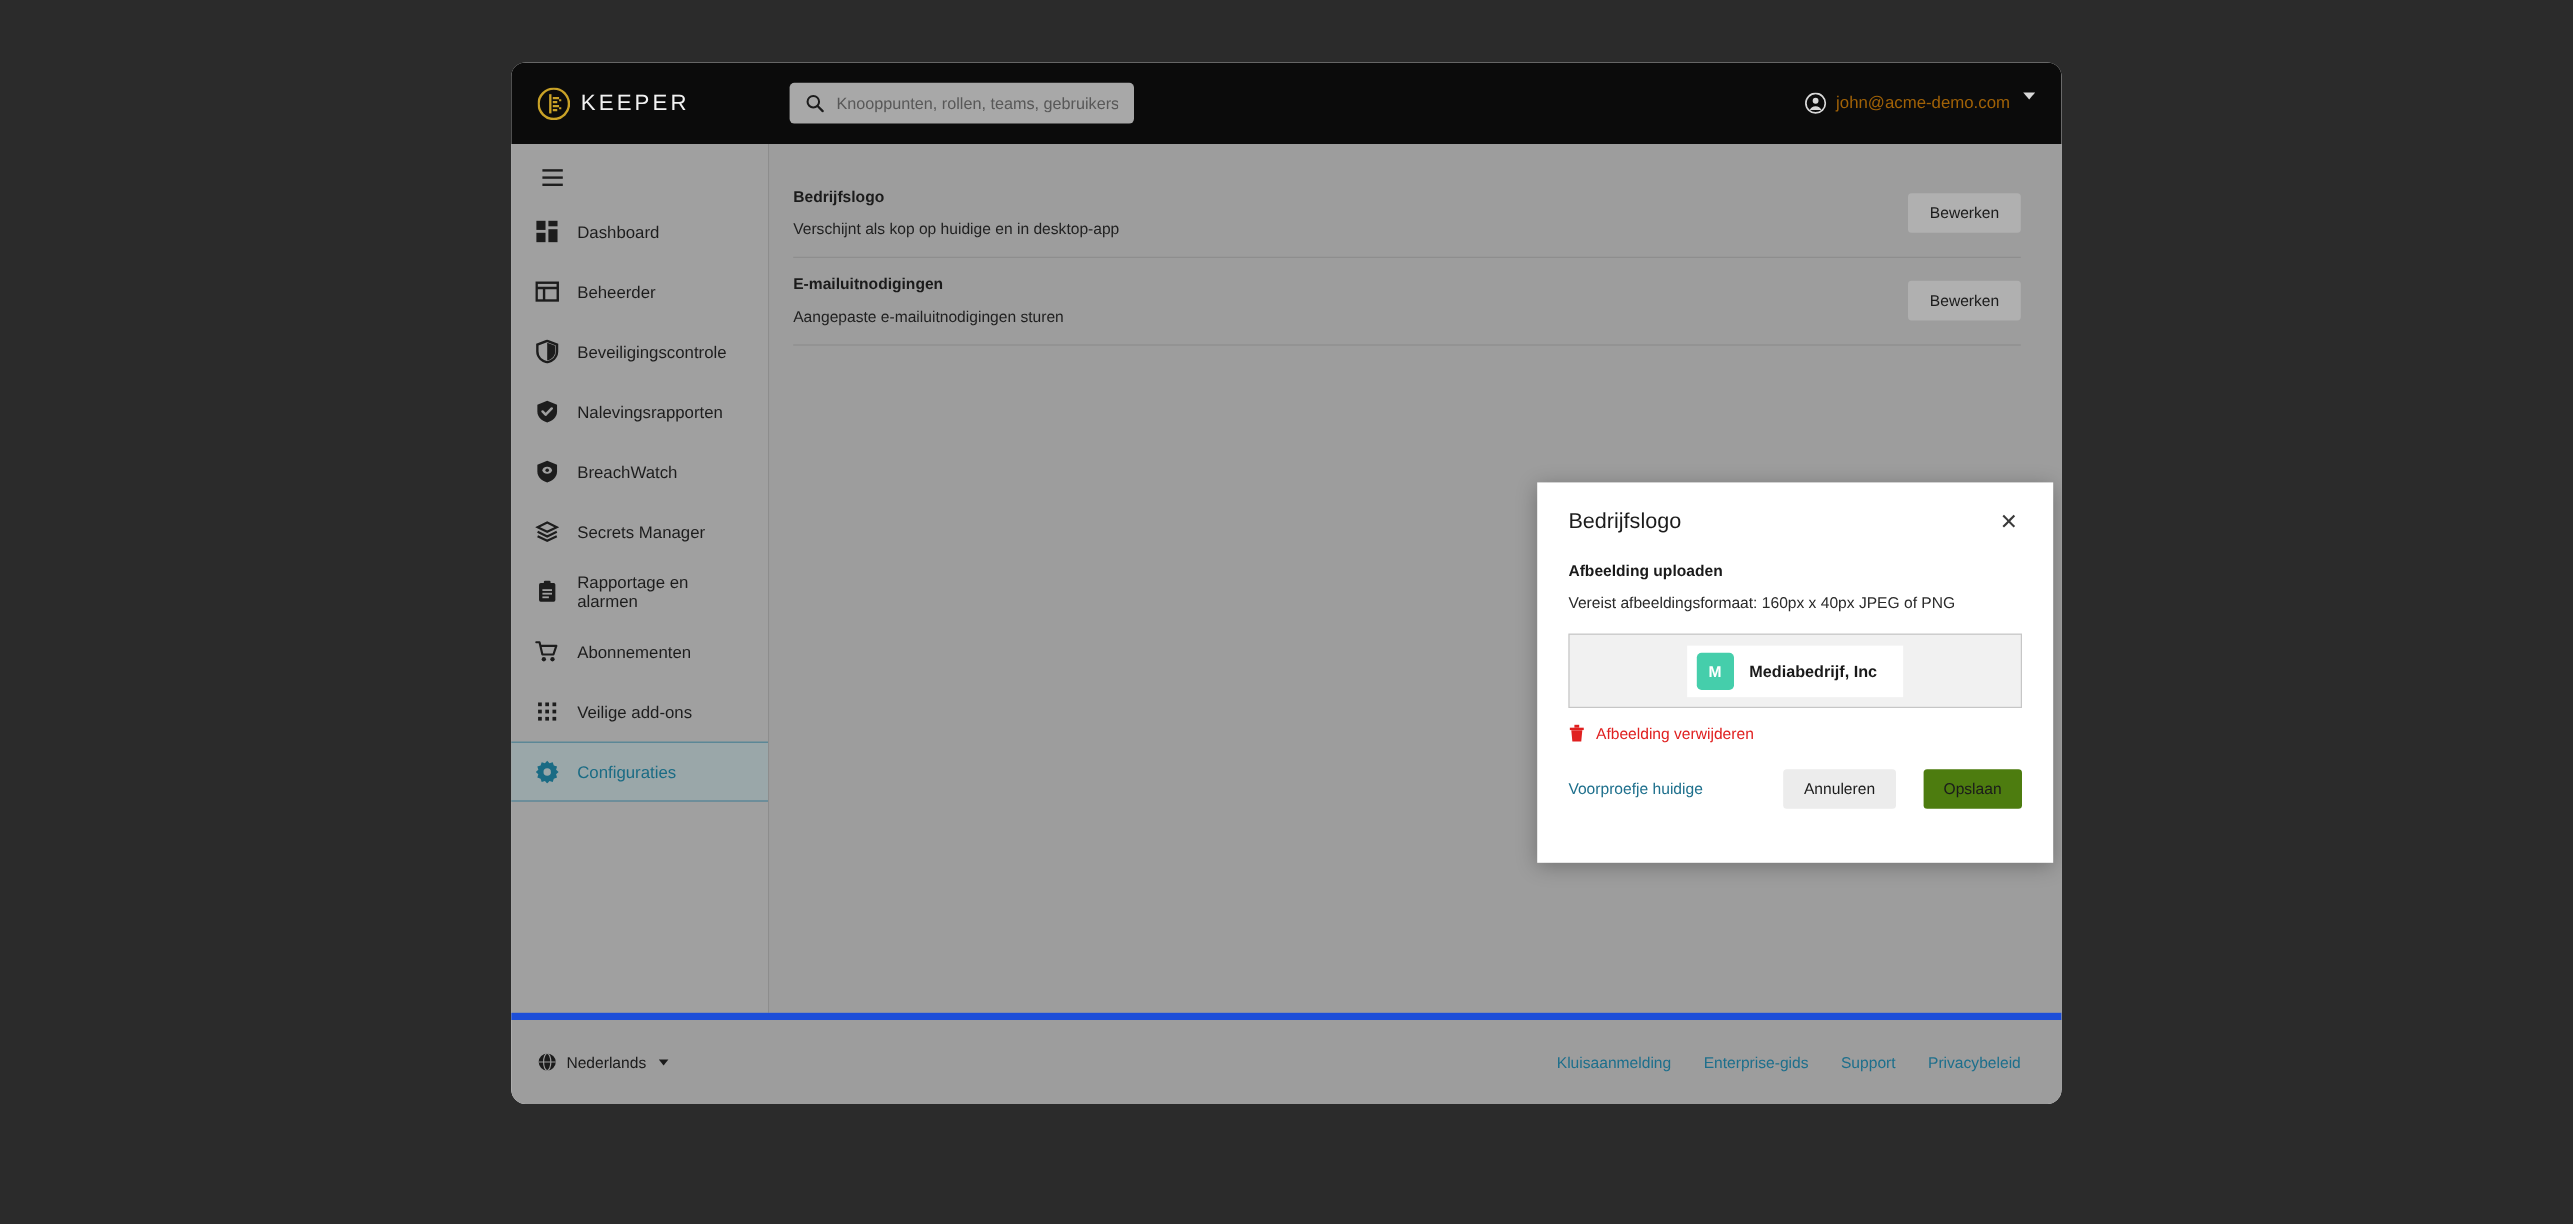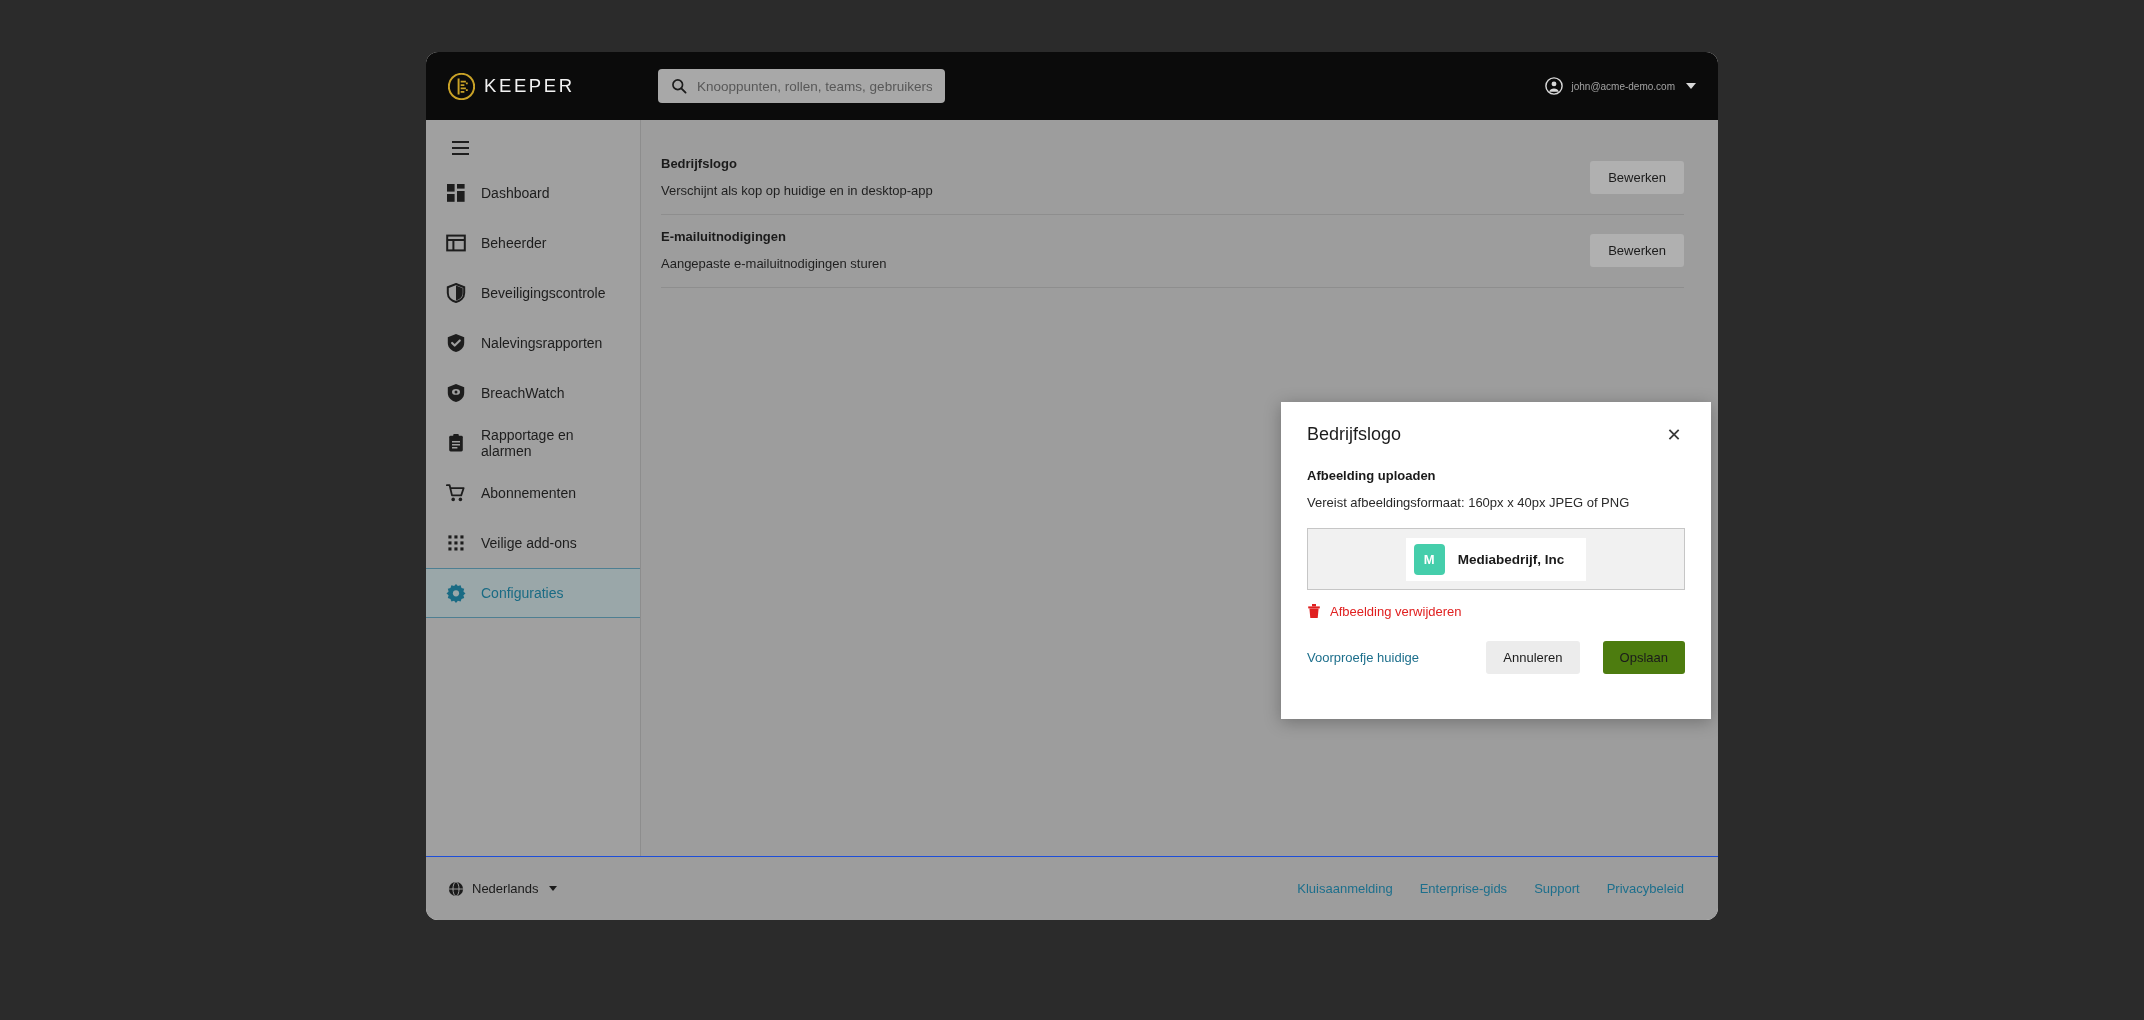--- a/index.html
+++ b/index.html
@@ -49,22 +49,22 @@
   #search-box .sicon { flex: none; display: block; }
   #search-box input {
     border: none; background: transparent; outline: none;
     font-family: "Liberation Sans", sans-serif;
     font-size: 13.5px; color: #2b2b2b; width: 100%;
   }
   #search-box input::placeholder { color: #4a4a4a; opacity: .85; }
   #user-menu {
     position: absolute; right: 22px; top: 50%;
     transform: translateY(-50%);
-    display: flex; align-items: center; gap: 8px;
-    color: #a3a3a3; font-size: 10px;
+    display: flex; gap: 8px;
+    color: #a16207; font-size: 14px;
     cursor: pointer;
   }
   #user-menu .caret {
     width: 0; height: 0;
     border-left: 5px solid transparent;
     border-right: 5px solid transparent;
     border-top: 6px solid #d8d8d8;
     margin-left: 3px;
   }
 
@@ -121,23 +121,23 @@
     background: #b0b0b0;
     border: none; outline: none;
     color: #1b1b1b; font-size: 13px;
     font-family: "Liberation Sans", sans-serif;
     padding: 9px 18px; border-radius: 3px;
     cursor: pointer;
   }
 
   
   #footer {
-    height: 64px; flex: none;
+    height: 76px; flex: none;
     background: #9d9d9d;
-    border-top: 1px solid #1d4ed8;
+    border-top: 6px solid #1d4ed8;
     display: flex; align-items: center;
     justify-content: space-between;
     padding: 0 34px 0 22px;
   }
   #lang-picker {
     display: flex; align-items: center; gap: 8px;
     font-size: 13px; color: #1b1b1b; cursor: pointer;
   }
   #lang-picker .caret {
     width: 0; height: 0;
@@ -317,20 +317,28 @@
 
       <div class="nav-item">
         <svg class="nic" viewBox="0 0 20 20">
           <path d="M10 1 L18.2 4.2 V10 c0 5-4.2 8-8.2 9 -4-1-8.2-4-8.2-9 V4.2 Z" fill="#1d1d1d"></path>
           <ellipse cx="10" cy="8.9" rx="4" ry="2.9" fill="#a0a0a0"></ellipse>
           <circle cx="10" cy="8.9" r="1.5" fill="#1d1d1d"></circle>
         </svg>
         <span>BreachWatch</span>
       </div>
 
+      <div class="nav-item">
+        <svg class="nic" viewBox="0 0 20 20">
+          <path d="M2 6.3 L10 2.4 L18 6.3 L10 10.2 Z" fill="none" stroke="#1d1d1d" stroke-width="1.8"></path>
+          <path d="M2 10.2 L10 14.1 L18 10.2" fill="none" stroke="#1d1d1d" stroke-width="1.8"></path>
+          <path d="M2 13.8 L10 17.7 L18 13.8" fill="none" stroke="#1d1d1d" stroke-width="1.8"></path>
+        </svg>
+        <span>Secrets Manager</span>
+      </div>
 
 
       <div class="nav-item">
         <svg class="nic" viewBox="0 0 20 20">
           <rect x="3.2" y="2.8" width="13.6" height="15.6" rx="1.4" fill="#1d1d1d"></rect>
           <rect x="7.2" y="1" width="5.6" height="3.2" rx="1" fill="#1d1d1d"></rect>
           <rect x="6" y="8" width="8" height="1.5" fill="#a0a0a0"></rect>
           <rect x="6" y="11" width="8" height="1.5" fill="#a0a0a0"></rect>
           <rect x="6" y="14" width="5.4" height="1.5" fill="#a0a0a0"></rect>
         </svg>

